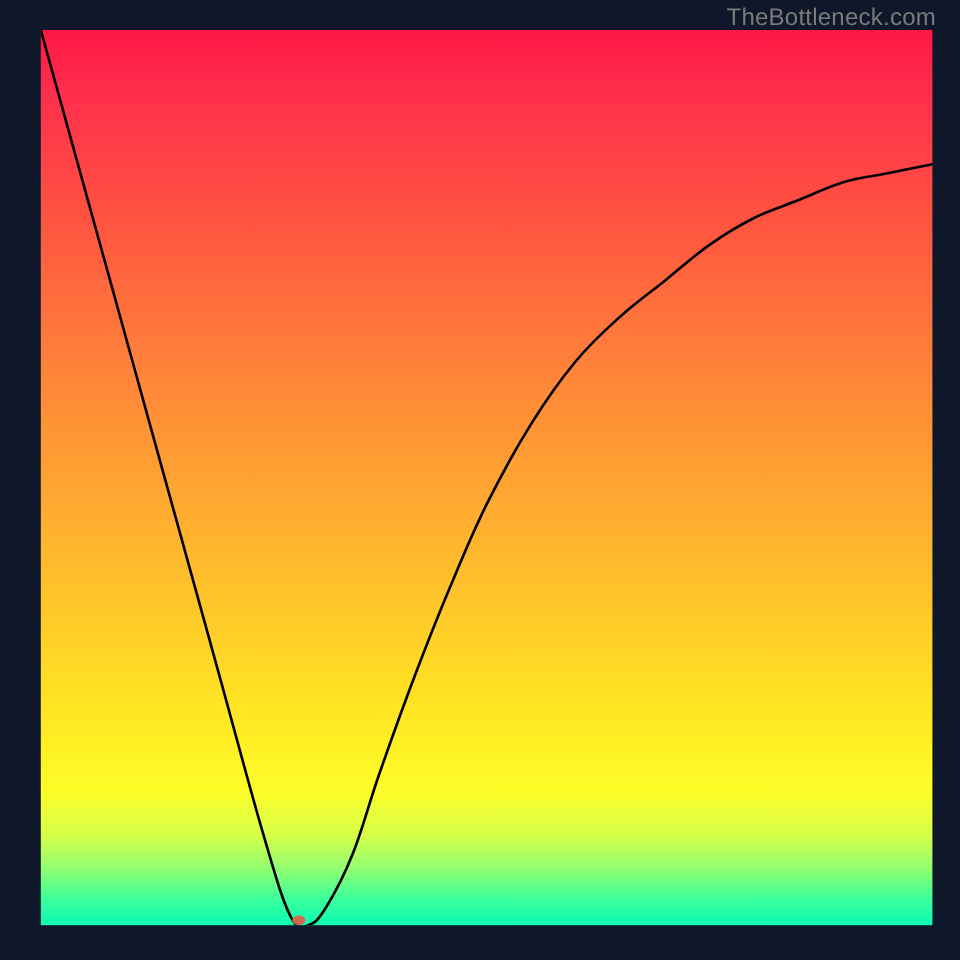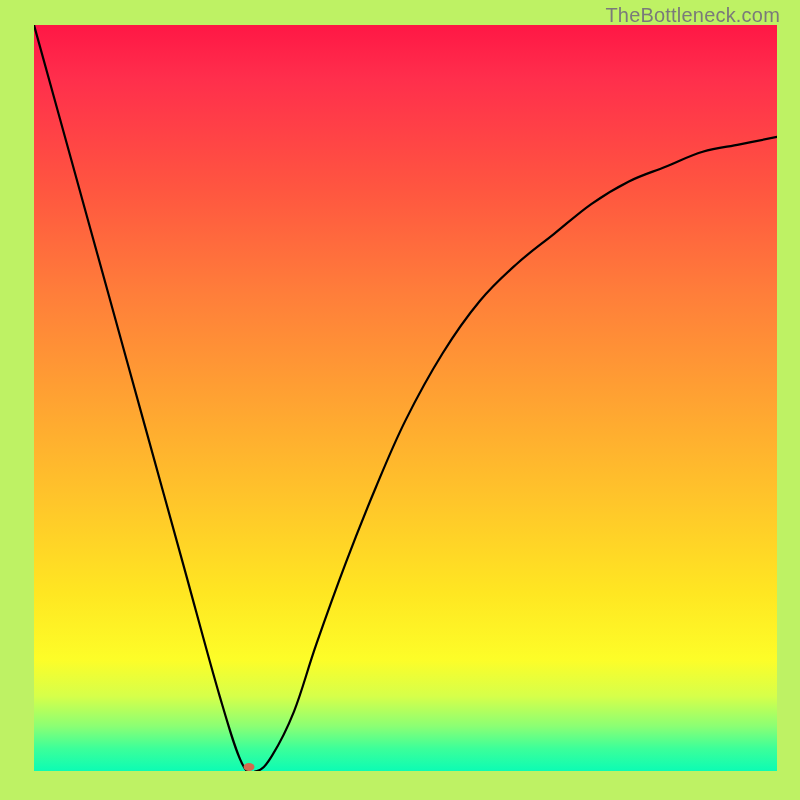--- a/index.html
+++ b/index.html
@@ -8,21 +8,21 @@
     width: 800px;
     height: 800px;
     overflow: hidden;
     background: #000;
     font-family: Arial, Helvetica, sans-serif;
   }
   .frame {
     position: relative;
     width: 800px;
     height: 800px;
-    background: #bef264;
+    background: #0f172a;
   }
   .plot-area {
     position: absolute;
     left: 34px;
     top: 25px;
     width: 743px;
     height: 746px;
     
     background: linear-gradient(to bottom,
       #ff1745 0%,

